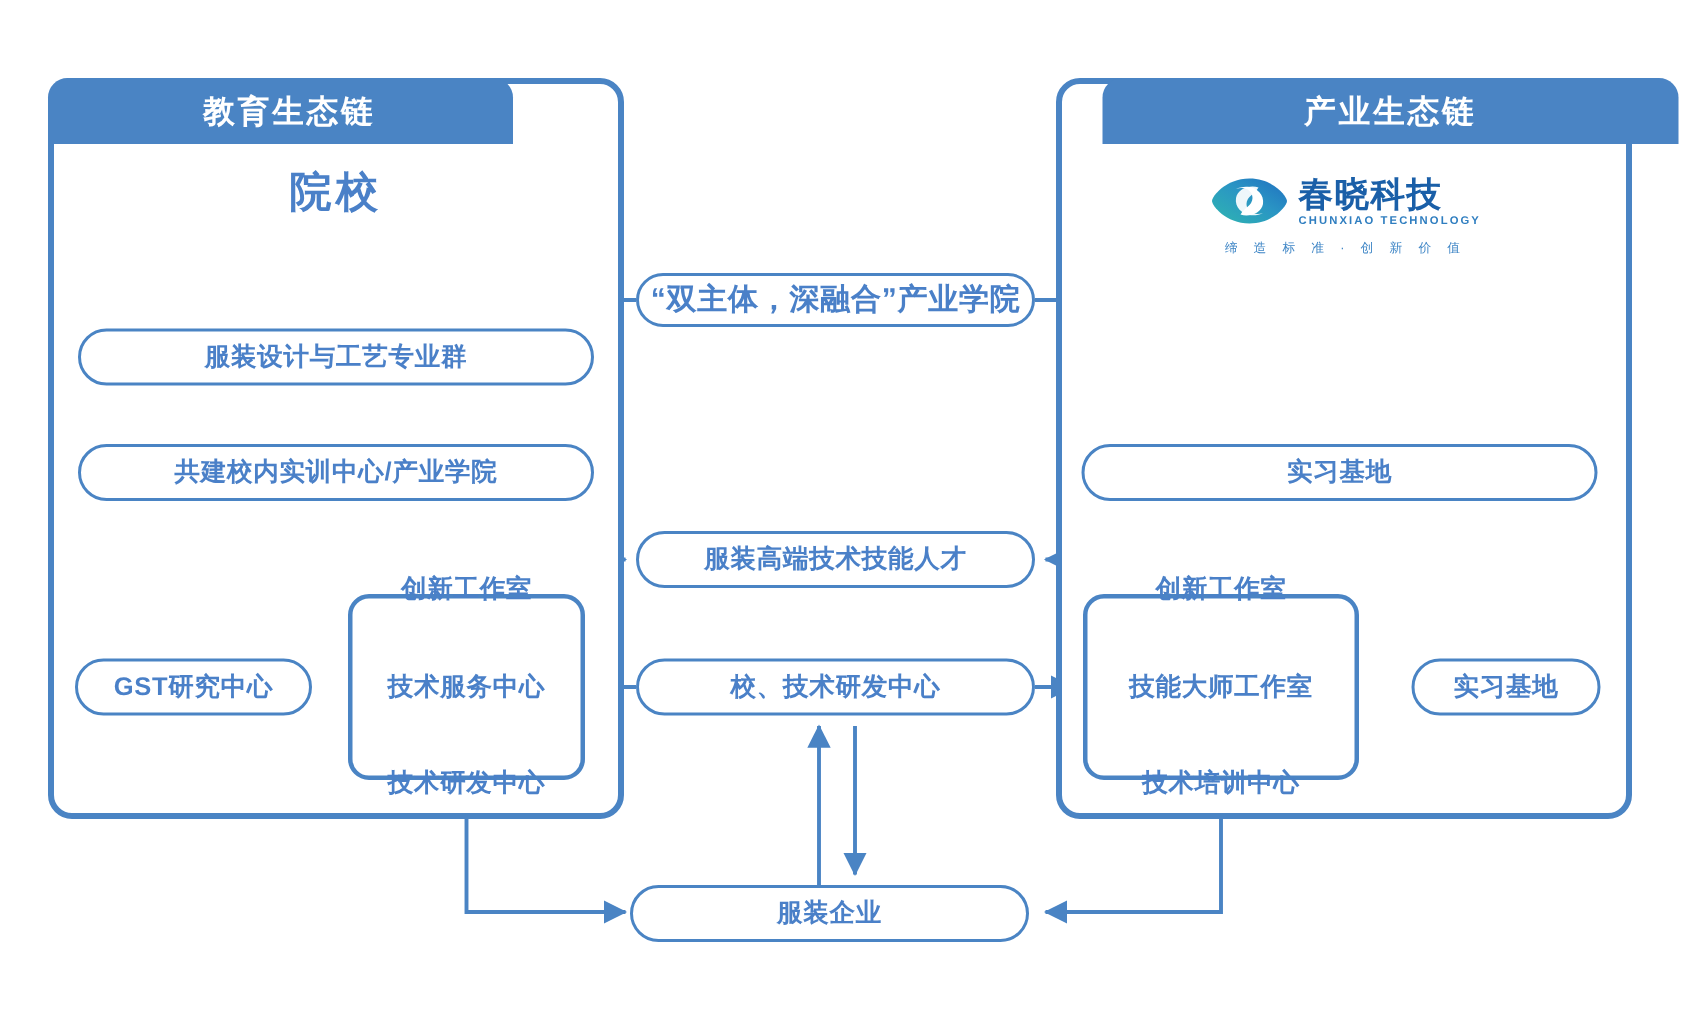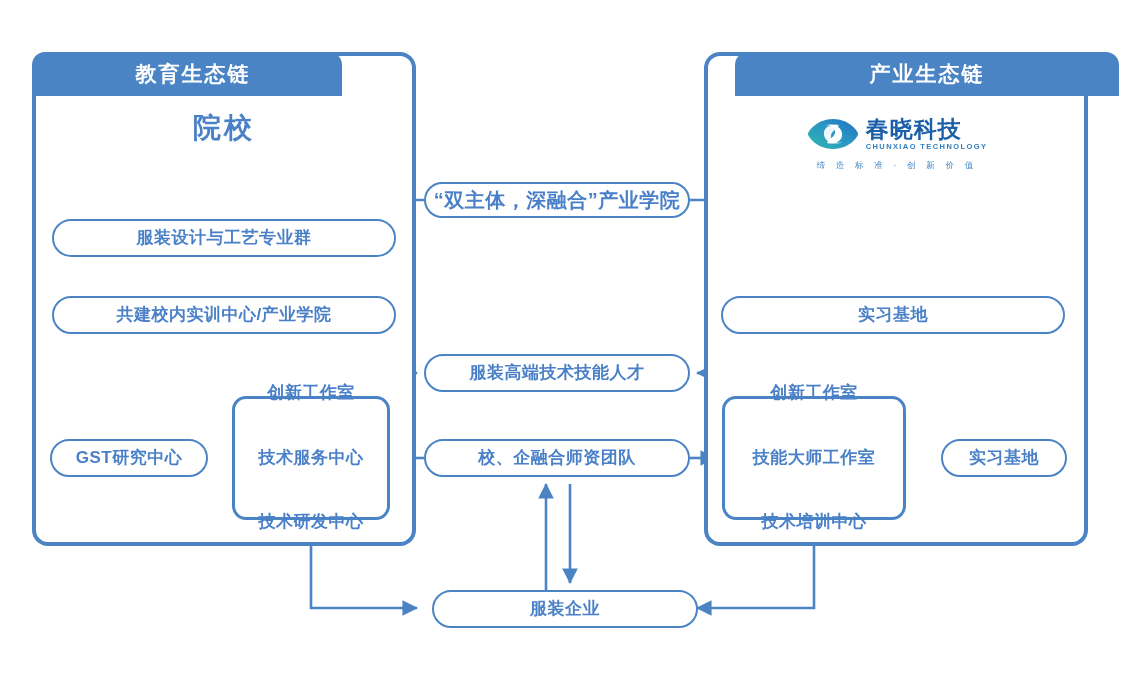--- a/index.html
+++ b/index.html
@@ -54,21 +54,21 @@
   #n-major     {left:52px; top:219px;width:344px;height:38px;}
   #n-trainctr  {left:52px; top:296px;width:344px;height:38px;}
   #n-gstsoft   {left:724px;top:219px;width:344px;height:38px;}
   #n-practice  {left:721px;top:296px;width:344px;height:38px;}
   #n-talent    {left:424px;top:354px;width:266px;height:38px;}
   #n-gstres    {left:50px; top:439px;width:158px;height:38px;}
   #n-innoL     {left:232px;top:396px;width:158px;height:124px;flex-direction:column;}
   #n-innoR     {left:722px;top:396px;width:184px;height:124px;flex-direction:column;}
   #n-teachers  {left:424px;top:439px;width:266px;height:38px;}
   #n-topent    {left:941px;top:439px;width:126px;height:38px;}
-  #n-apparel   {left:432px;top:590px;width:266px;height:38px;}
+  #n-apparel   {left:420px;top:590px;width:266px;height:38px;}
 </style>
 </head>
 <body>
 
 <div id="canvas">
 
   <svg id="wires" viewBox="0 0 1129 689">
     <defs>
       <marker id="ah" markerWidth="7" markerHeight="7" refX="5.6" refY="3" orient="auto">
         <path d="M0,0 L6,3 L0,6 z" fill="#4a84c4"></path>
@@ -157,19 +157,19 @@
     <span>技术服务中心</span>
     <span>技术研发中心</span>
   </div>
 
   <div class="node rrect heavy" id="n-innoR">
     <span>创新工作室</span>
     <span>技能大师工作室</span>
     <span>技术培训中心</span>
   </div>
 
-  <div class="node pill" id="n-teachers">校、企融合师资团队</div>
+  <div class="node pill" id="n-teachers">校、技术研发中心</div>
 
   <div class="node pill" id="n-topent">实习基地</div>
 
   <div class="node pill" id="n-apparel">服装企业</div>
 
 </div>
 
 </body></html>

